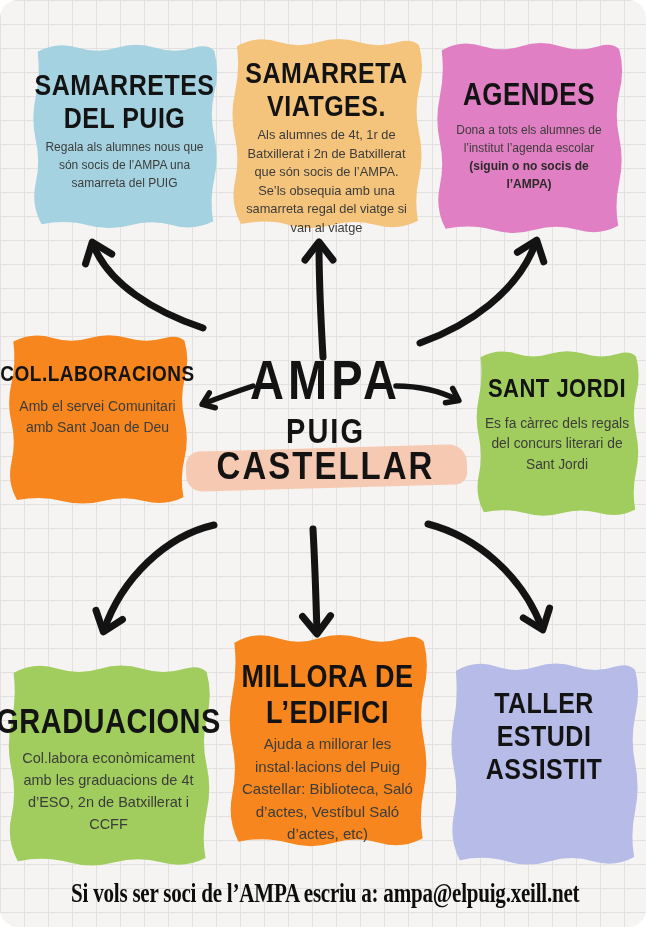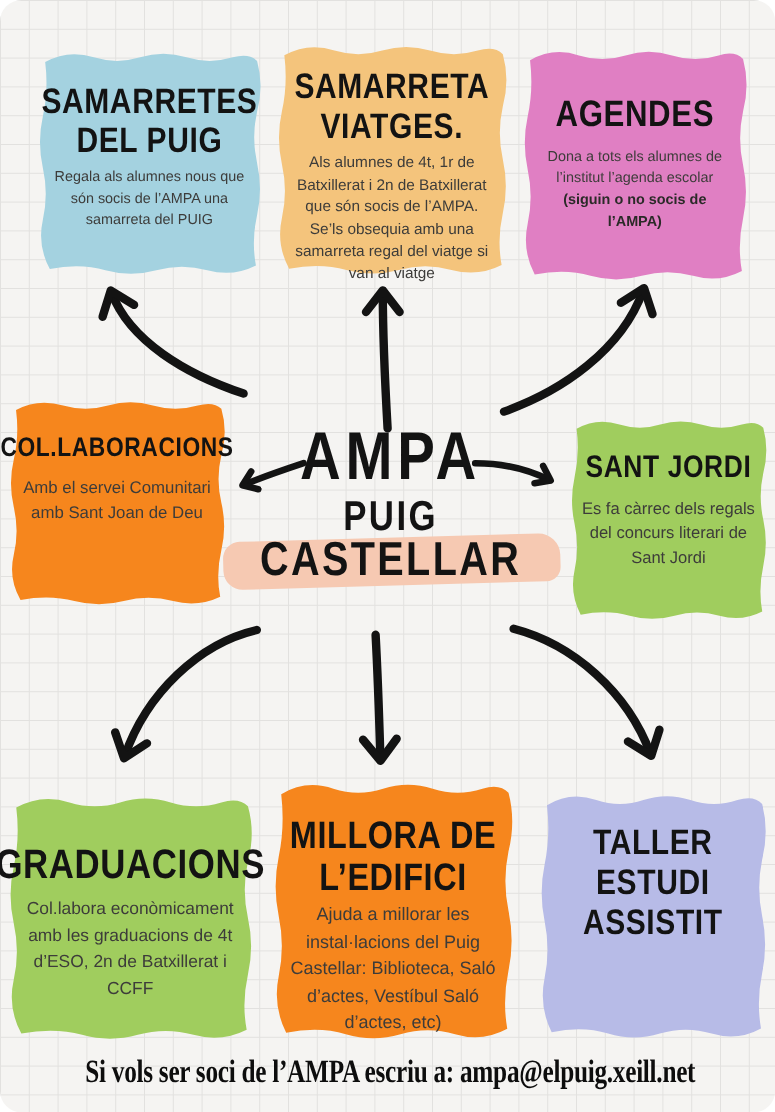--- a/index.html
+++ b/index.html
@@ -180,21 +180,21 @@
   <div class="card" style="left:3px; top:658px; width:211px; height:214px">
     <svg class="blob" viewBox="0 0 200 200" preserveAspectRatio="none" style="color: rgb(160, 205, 94);">
         <use href="#blobPath"></use>
       </svg>
     <div class="card-content" style="padding-top:44px; padding-left:14px; padding-right:14px">
       <h2 class="card-title" style="font-size:29px">GRADUACIONS</h2>
       <p class="card-body" style="font-size:14.5px">Col.labora econòmicament amb les graduacions de 4t d’ESO, 2n de Batxillerat i CCFF</p>
     </div>
   </div>
 
-  <div class="card" style="left:224px; top:646px; width:207px; height:226px">
+  <div class="card" style="left:224px; top:627px; width:207px; height:226px">
     <svg class="blob" viewBox="0 0 200 200" preserveAspectRatio="none" style="color: rgb(246, 134, 29);">
         <use href="#blobPath"></use>
       </svg>
     <div class="card-content" style="padding-top:32px; padding-left:14px; padding-right:14px">
       <h2 class="card-title" style="font-size:27px">MILLORA DE L’EDIFICI</h2>
       <p class="card-body" style="font-size:15px">Ajuda a millorar les instal·lacions del Puig Castellar: Biblioteca, Saló d’actes, Vestíbul Saló d’actes, etc)</p>
     </div>
   </div>
 
   <div class="card" style="left:446px; top:656px; width:196px; height:215px">

